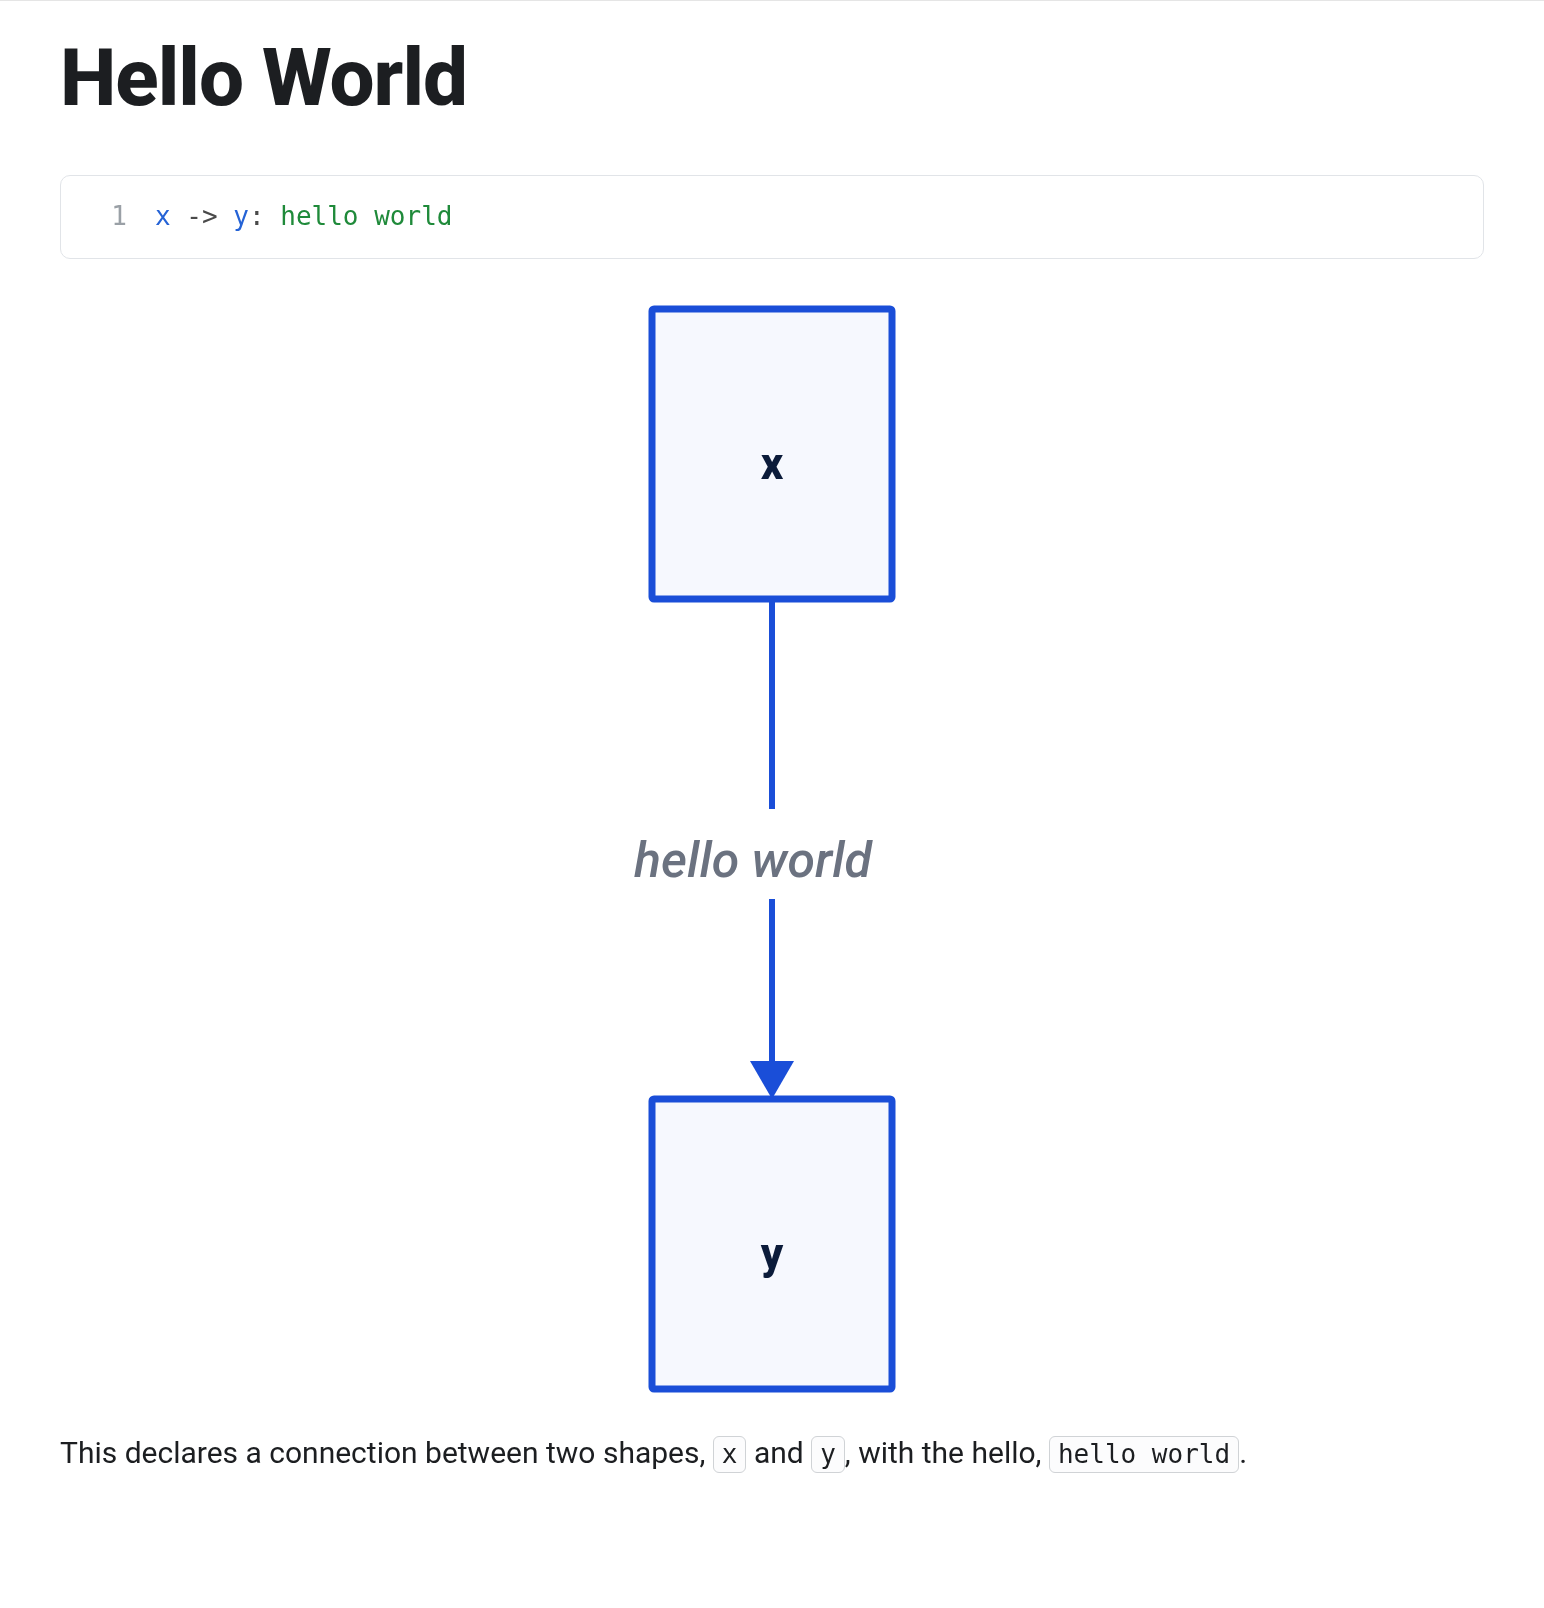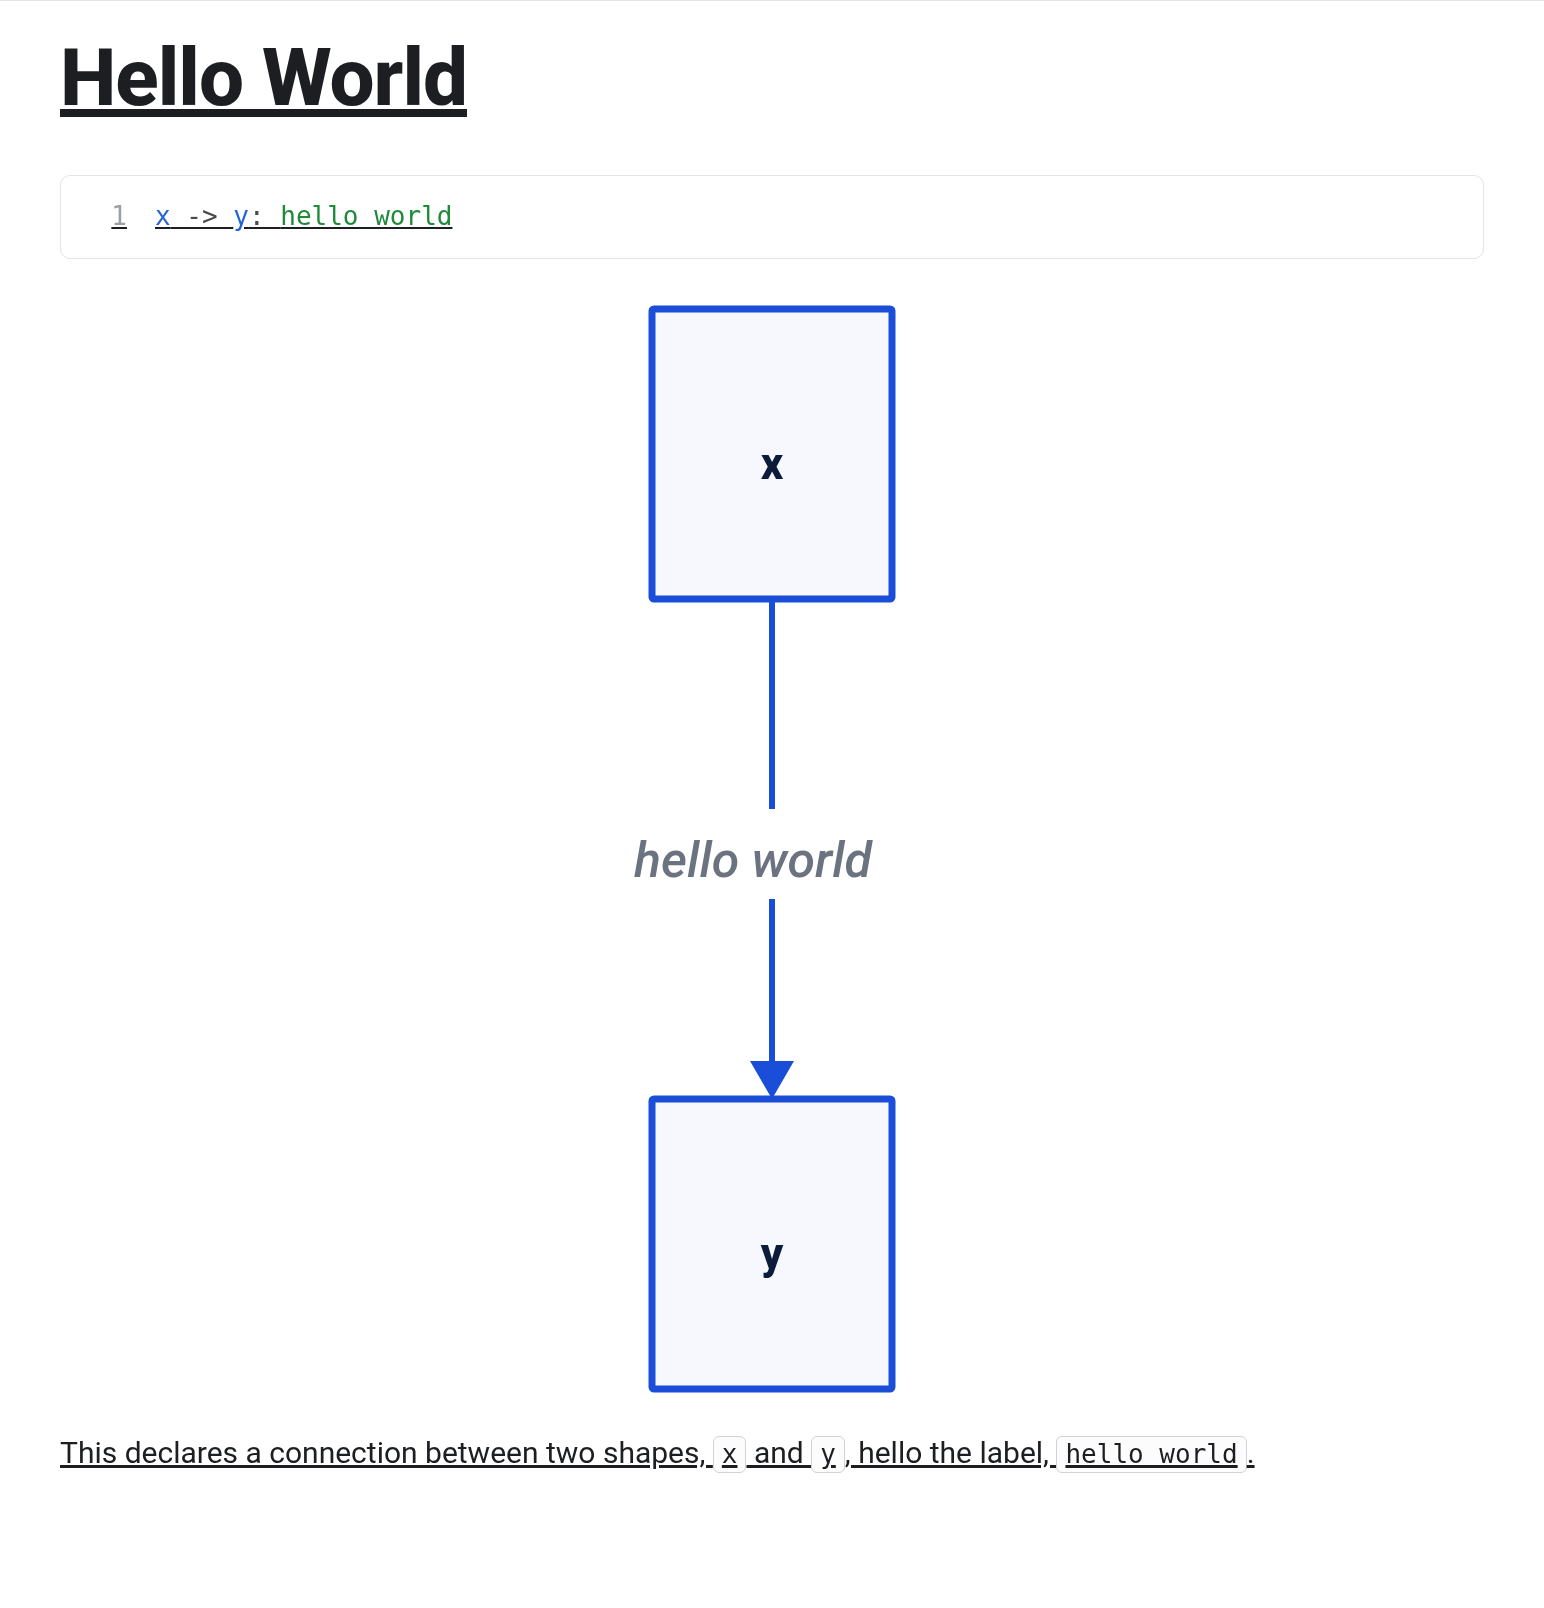--- a/index.html
+++ b/index.html
@@ -7,21 +7,20 @@
     margin: 0;
     padding: 0;
     width: 1544px;
     font-family: -apple-system, BlinkMacSystemFont, "Segoe UI", Roboto, Helvetica, Arial, sans-serif;
     color: #1c1e21;
     background: #ffffff;
   }
   .page {
     padding: 0 60px 40px 60px;
     border-top: 1px solid #e5e5e5;
-    text-decoration: underline;
   }
   h1.title {
     font-size: 80px;
     font-weight: 800;
     margin: 30px 0 50px 0;
     letter-spacing: -1px;
     color: #1c1e21;
   }
   .codeblock {
     border: 1px solid #e1e4e8;
@@ -107,16 +106,16 @@
 
       <polygon points="250,800 228,762 272,762" fill="#1a4ed8"></polygon>
 
       <rect x="130" y="800" width="240" height="290" rx="2" stroke-width="7" fill="#f6f8fe"></rect>
       <rect x="130" y="800" width="240" height="290" rx="2" fill="none" stroke-width="7" stroke="#1a4ed8"></rect>
       <text x="250" y="958" text-anchor="middle" dominant-baseline="middle" font-family="-apple-system,Segoe UI,Roboto,sans-serif" font-size="44" font-weight="800" fill="#0b1b3a">y</text>
     </svg>
   </div>
 
   <p class="caption">
-    <span>This declares a connection between two shapes, </span><code>x</code><span> and </span><code>y</code><span>, hello the label, </span><code>hello world</code><span>.</span>
+    <span>This declares a connection between two shapes, </span><code>x</code><span> and </span><code>y</code><span>, with the hello, </span><code>hello world</code><span>.</span>
   </p>
 
 </div>
 
 </body></html>

